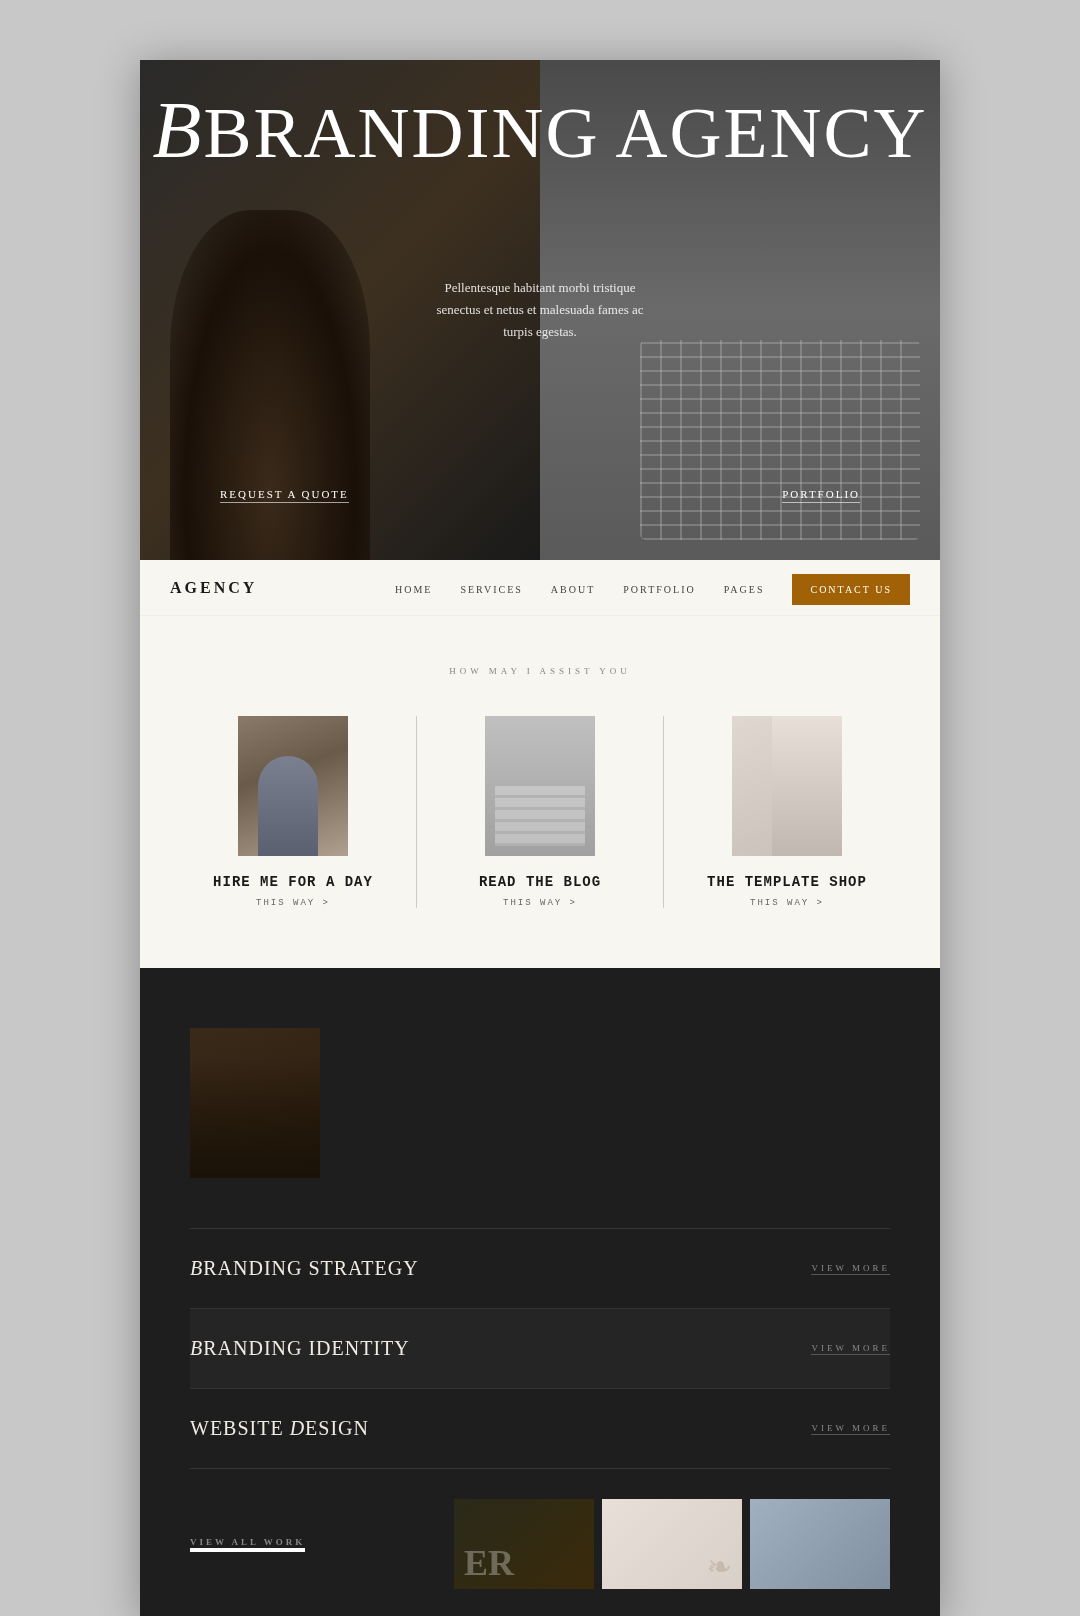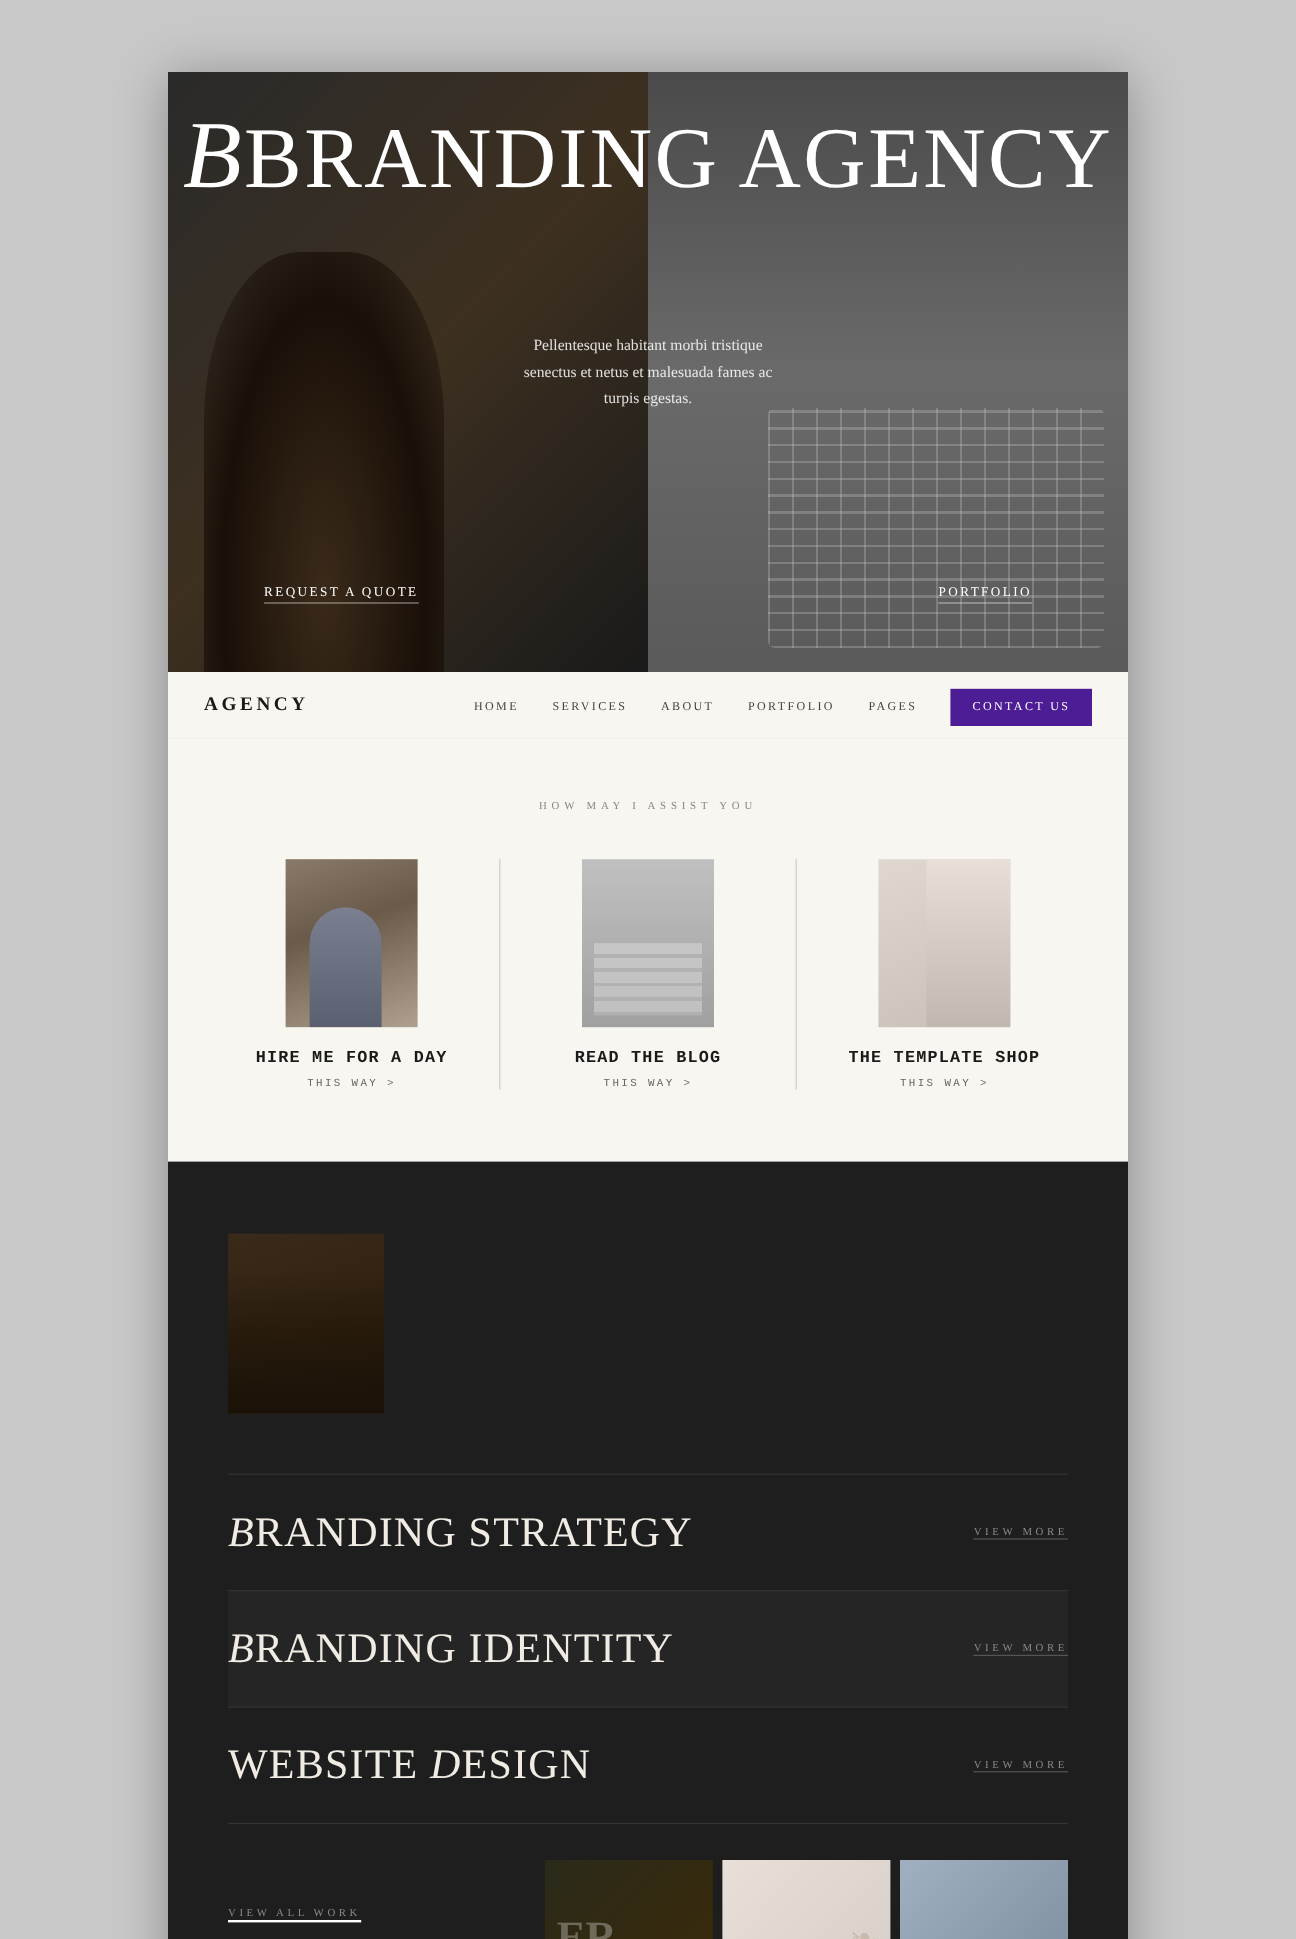--- a/index.html
+++ b/index.html
@@ -148,21 +148,21 @@
       list-style: none;
     }
     .navbar-nav li a {
       font-size: 10px;
       letter-spacing: 2px;
       text-transform: uppercase;
       color: #444;
       text-decoration: none;
     }
     .navbar-nav li.contact-btn a {
-      background: #4c1d95;
+      background: #a16207;
       color: #fff;
       padding: 10px 18px;
       font-size: 10px;
       letter-spacing: 2px;
     }
 
     
     .services {
       background: #f8f6f0;
       padding: 50px 30px 60px;
@@ -312,21 +312,21 @@
       display: flex;
       align-items: center;
       justify-content: space-between;
       border-bottom: 1px solid #333;
       padding: 28px 0;
     }
     .services-list-item:nth-child(even) {
       background: rgba(255,255,255,0.03);
     }
     .service-list-title {
-      font-size: 35px;
+      font-size: 20px;
       font-weight: 400;
       color: #f0ece4;
       letter-spacing: 1px;
       text-transform: uppercase;
       font-family: 'Georgia', serif;
     }
     .service-list-title .italic-b {
       font-style: italic;
     }
     .service-list-link {
@@ -346,22 +346,23 @@
       display: flex;
       align-items: center;
       justify-content: space-between;
     }
     .view-all-btn {
       font-size: 9px;
       letter-spacing: 3px;
       text-transform: uppercase;
       color: #888;
       cursor: pointer;
-      border-bottom: 2px solid #ffffff;
+      border-bottom: 4px solid #ffffff;
       padding-bottom: 1px;
+      font-weight: bold;
     }
     .portfolio-thumbs {
       display: flex;
       gap: 8px;
     }
     .portfolio-thumb {
       width: 140px;
       height: 90px;
       background: #333;
       overflow: hidden;

